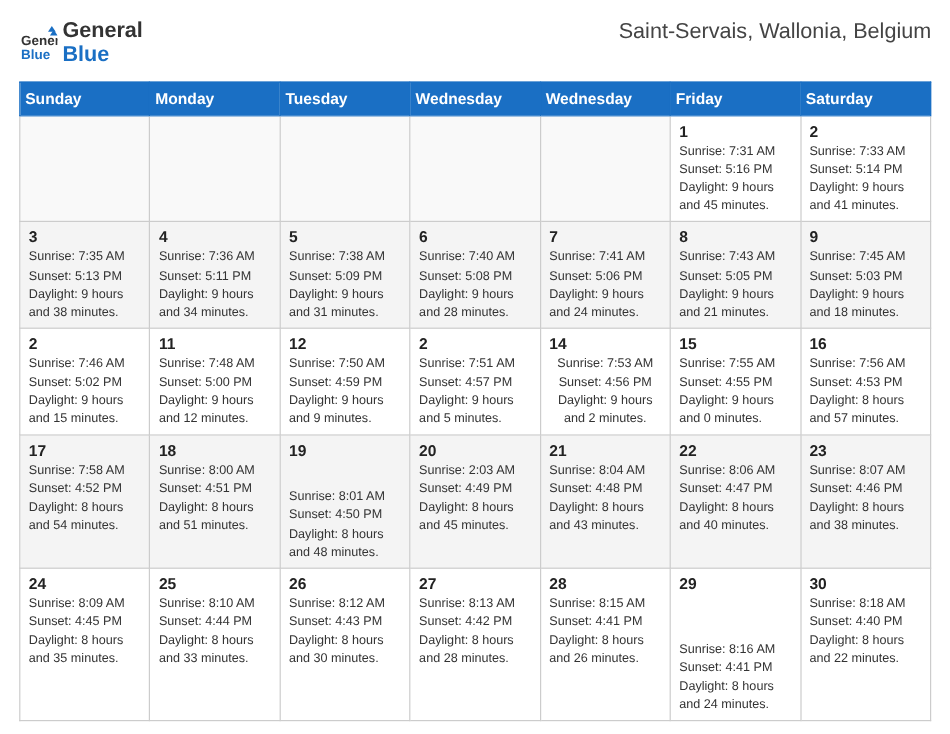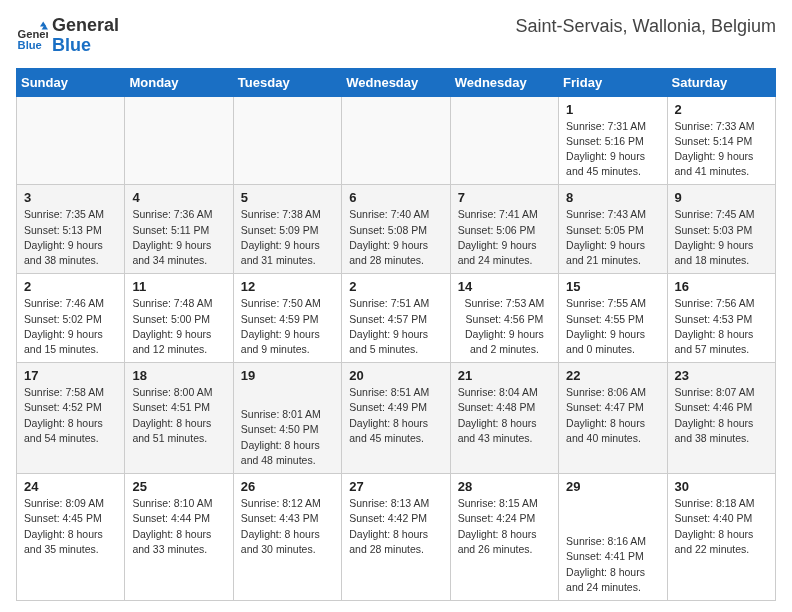--- a/index.html
+++ b/index.html
@@ -265,21 +265,21 @@
         </td>
         <td>
           <span class="day-number">19</span>
           <div class="day-info" style="white-space: pre-line; margin-top: 24px;">Sunrise: 8:01 AM
 Sunset: 4:50 PM
 Daylight: 8 hours
 and 48 minutes.</div>
         </td>
         <td>
           <span class="day-number">20</span>
-          <div class="day-info" style="white-space: pre-line;">Sunrise: 8:51 AM
+          <div class="day-info" style="white-space: pre-line;">Sunrise: 2:03 AM
 Sunset: 4:49 PM
 Daylight: 8 hours
 and 45 minutes.</div>
         </td>
         <td>
           <span class="day-number">21</span>
           <div class="day-info" style="white-space: pre-line;">Sunrise: 8:04 AM
 Sunset: 4:48 PM
 Daylight: 8 hours
 and 43 minutes.</div>
@@ -324,21 +324,21 @@
         <td>
           <span class="day-number">27</span>
           <div class="day-info" style="white-space: pre-line;">Sunrise: 8:13 AM
 Sunset: 4:42 PM
 Daylight: 8 hours
 and 28 minutes.</div>
         </td>
         <td>
           <span class="day-number">28</span>
           <div class="day-info" style="white-space: pre-line;">Sunrise: 8:15 AM
-Sunset: 4:24 PM
+Sunset: 4:41 PM
 Daylight: 8 hours
 and 26 minutes.</div>
         </td>
         <td>
           <span class="day-number">29</span>
           <div class="day-info" style="white-space: pre-line; margin-top: 40px;">Sunrise: 8:16 AM
 Sunset: 4:41 PM
 Daylight: 8 hours
 and 24 minutes.</div>
         </td>

